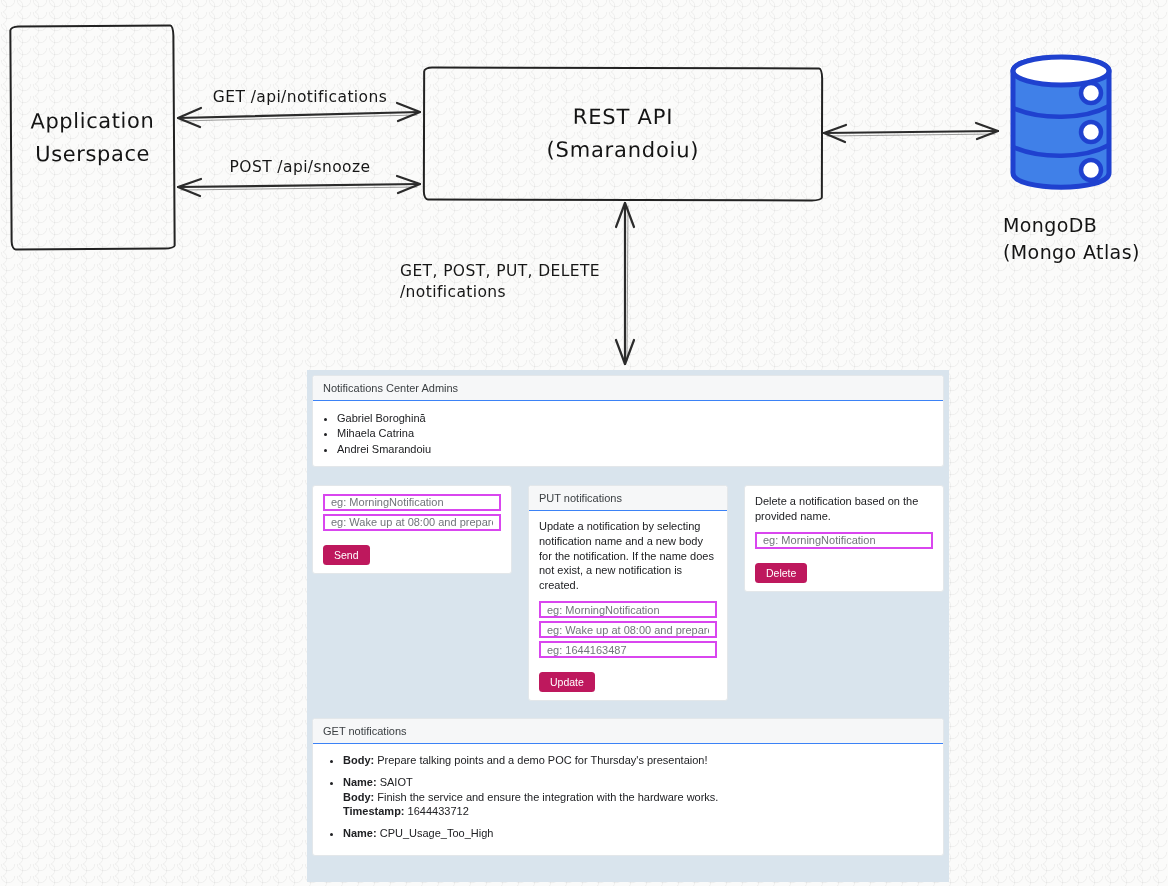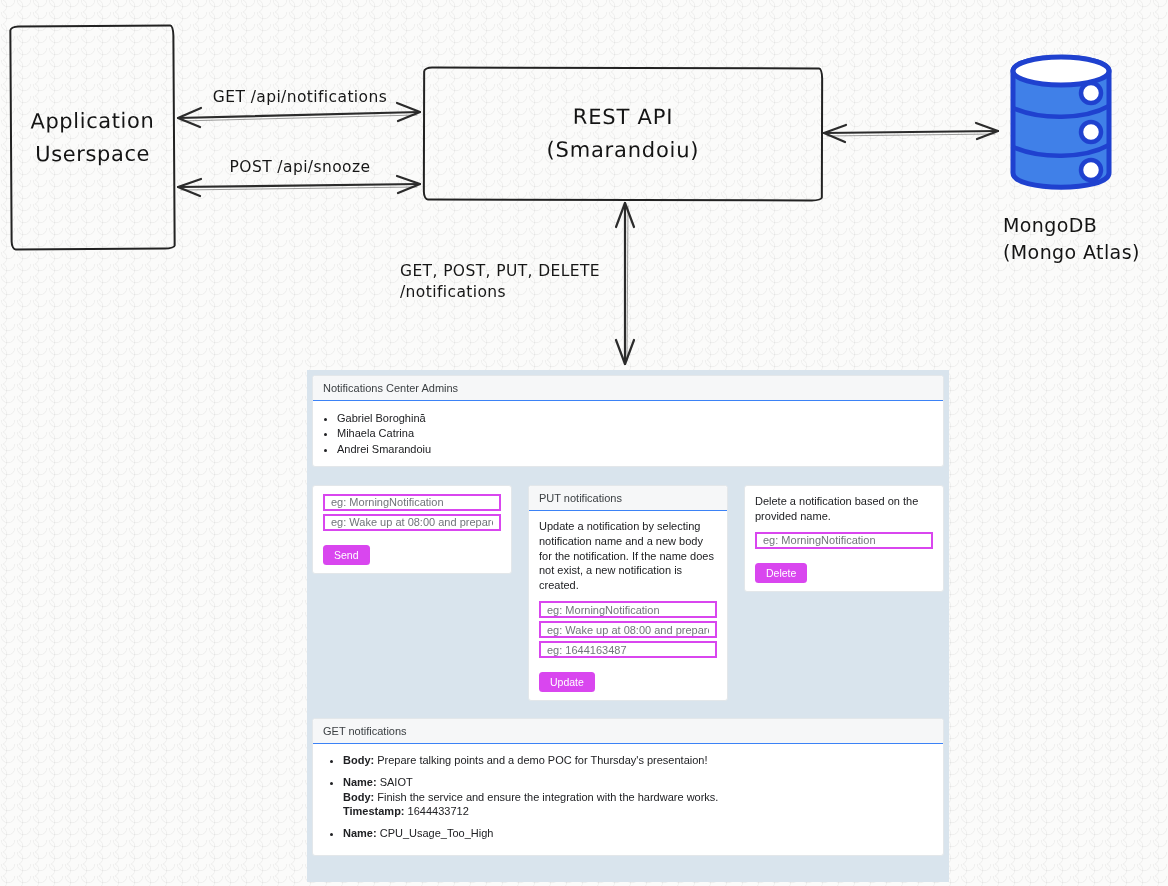--- a/index.html
+++ b/index.html
@@ -49,21 +49,21 @@
   .cards-row .card{flex:1;min-width:0;}
   .desc{margin:0 0 8px;line-height:1.35;}
   .field{
     display:block;width:100%;box-sizing:border-box;height:17px;margin-bottom:3px;
     border:2px solid #d946ef;border-radius:0;padding:2px 6px;
     font-size:11px;font-family:inherit;color:#202124;background:#fff;
   }
   .field::placeholder{color:#70757a;opacity:1;}
   .btn{
     display:inline-block;margin-top:11px;padding:4px 11px;border:none;border-radius:3.5px;
-    background:#d946ef;color:#fff;font-size:10.5px;font-family:inherit;cursor:pointer;
+    background:#be185d;color:#fff;font-size:10.5px;font-family:inherit;cursor:pointer;
   }
   .get-card{margin-top:17px;}
   .get-card .card-body{padding:9px 10px 6px;}
   .get-intro{margin:0 0 7px;line-height:1.3;}
   .notif-list{margin:0;padding-left:20px;}
   .notif-list li{line-height:1.3;margin-bottom:8px;}
   .nl{font-weight:700;}
 </style>
 </head>
 <body>

